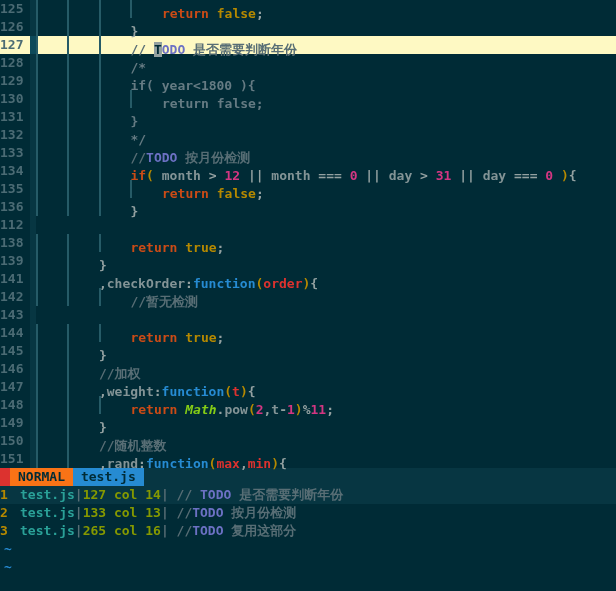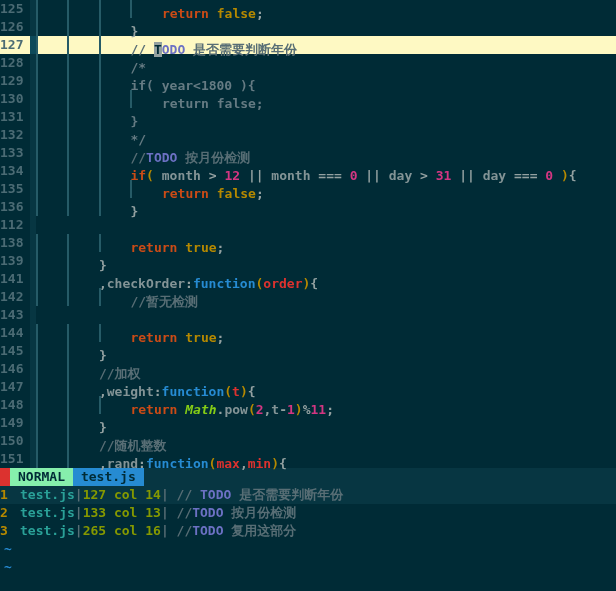--- a/index.html
+++ b/index.html
@@ -63,21 +63,21 @@
   .cursor {
     background: #93a1a1; color: #002b36;
   }
   .statusline {
     display: flex; height: 18px;
     background: #073642;
     color: #839496;
   }
   .sl-seg { padding: 0 8px; height: 18px; line-height: 18px; }
   .sl-red { background: #dc322f; width: 10px; padding:0; }
-  .sl-normal { background: #86efac; color: #002b36; font-weight: bold; }
+  .sl-normal { background: #f97316; color: #002b36; font-weight: bold; }
   .sl-blue { background: #268bd2; color: #002b36; font-weight: bold; }
   .sl-mid { background: #073642; color: #586e75; flex:1; }
   .qfline { display:flex; height:18px; }
   .qf-file { color: #2aa198; }
   .qf-sep { color: #586e75; }
   .qf-loc { color: #859900; }
   .tilde { color: #268bd2; padding-left: 4px; }
   .hlrow { background: #073642; }
 </style>
 </head>

